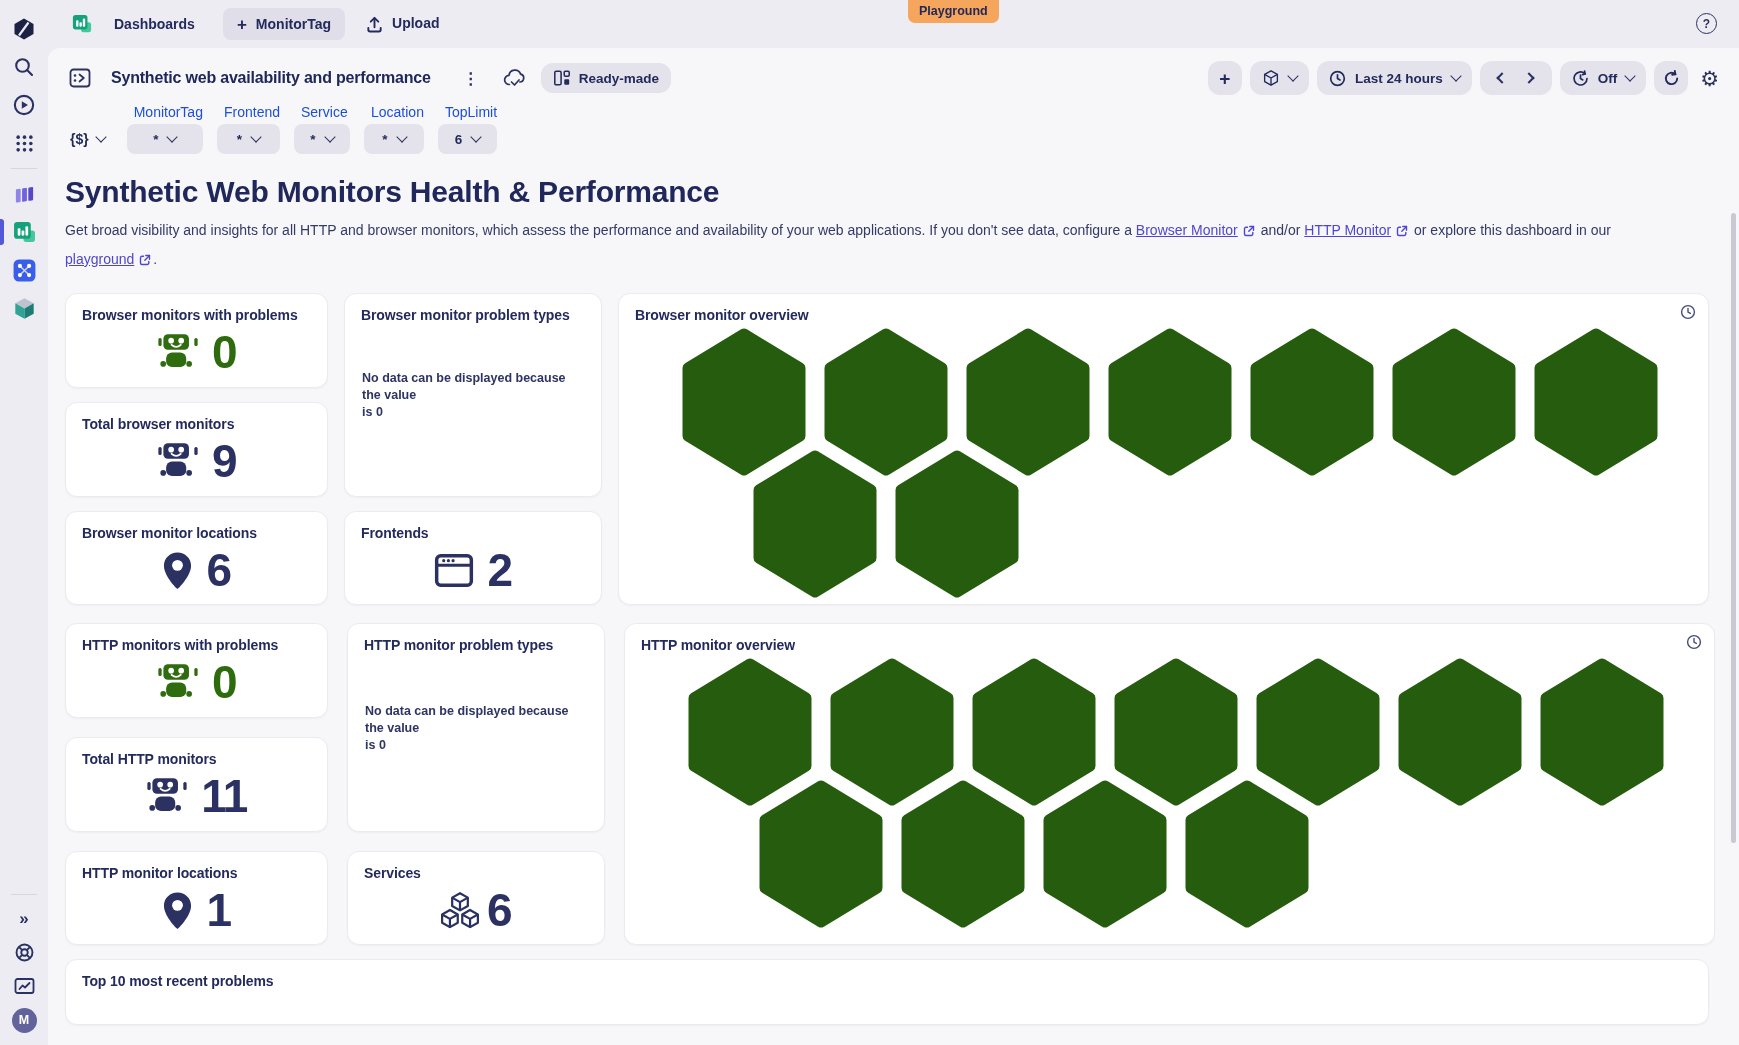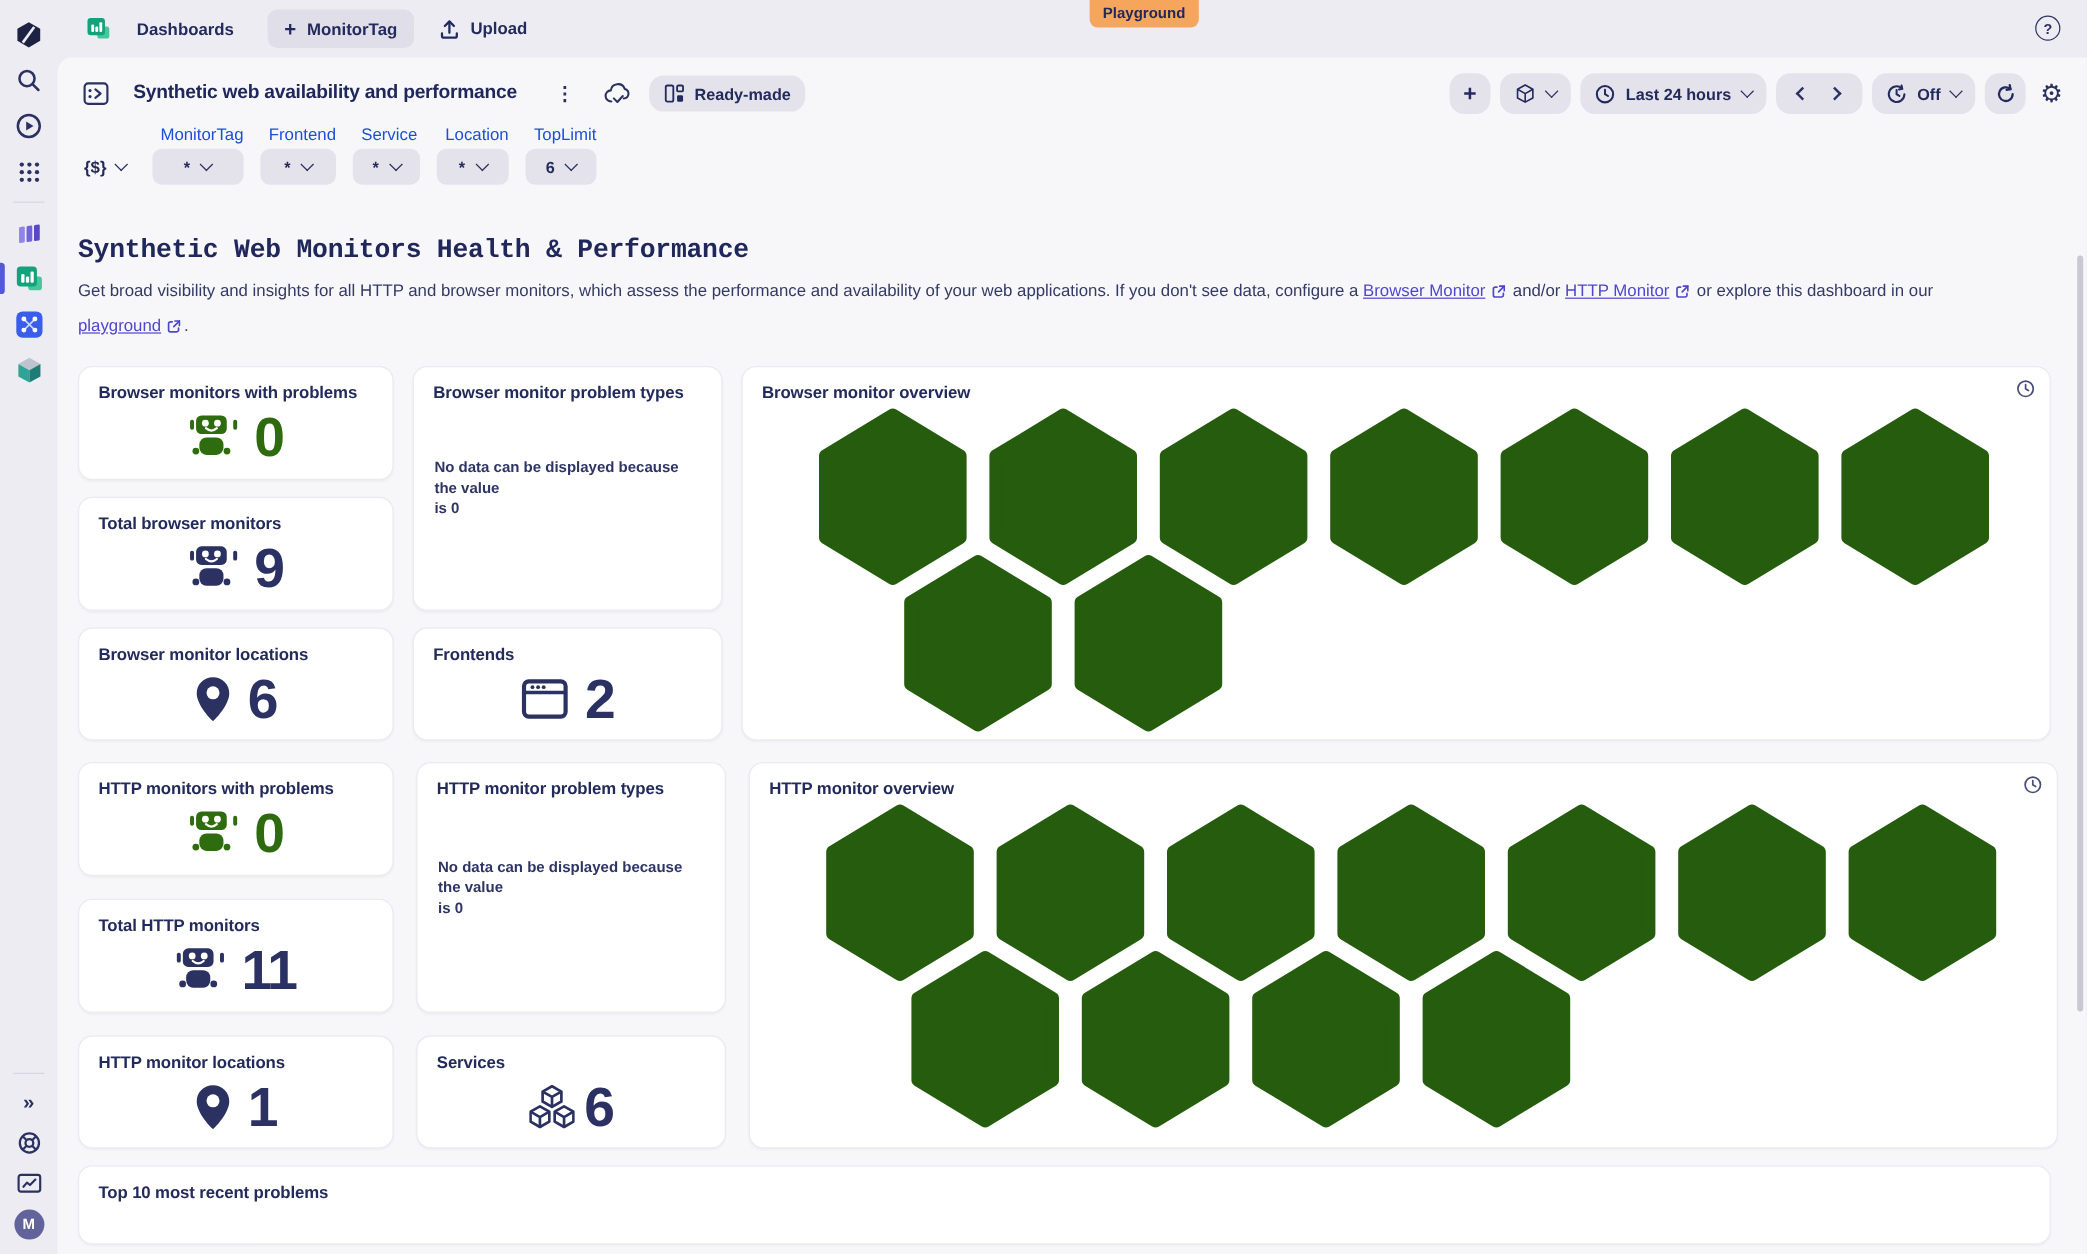--- a/index.html
+++ b/index.html
@@ -55,21 +55,21 @@
   .filters { display:flex; align-items:flex-end; gap:14px; margin:6px 0 0 22px; }
   .var-select { display:flex; align-items:center; gap:8px; height:30px; margin:0 8px 0 0; cursor:pointer; }
   .var-select .txt { font-size:14px; font-weight:bold; color:#232a5c; }
   .filter { display:flex; flex-direction:column; }
   .filter .f-label { font-size:14px; font-weight:normal; color:#1d4ed8; margin:0 0 4px 7px; }
   .f-pill { background:#e4e3eb; border-radius:8px; height:30px; min-width:56px; display:flex; align-items:center; justify-content:center; gap:10px; padding:0 11px; cursor:pointer; }
   .f-pill .txt { font-size:13.5px; font-weight:bold; color:#232a5c; }
 
   
   .content { padding:0 0 0 17px; position:relative; }
-  h1.heading { font-size:22px; font-weight:bold; color:#20275a; margin-top:42px; letter-spacing:-0.2px;font-family:Liberation Mono, monospace; }
+  h1.heading { font-size:30px; font-weight:bold; color:#20275a; margin-top:21px; letter-spacing:-0.2px; }
   .desc { margin-top:11px; font-size:14px; color:#333a66; }
   .desc-line { line-height:20px; margin-bottom:9px; white-space:nowrap; }
   .desc a.lnk { color:#4f46cf; font-weight:normal; text-decoration:underline; cursor:pointer; }
   .ext-ico { display:inline-block; vertical-align:-2px; margin:0 2px 0 5px; }
 
   .grid { display:grid; grid-template-columns:263px 258px 1091px; grid-template-rows:95px 95px 94px; gap:14px 16px; margin-top:24px; }
   .grid.second { margin-top:18px;gap:19px; }
   .tile { background:#fff; border:1px solid #eceaf1; border-radius:12px; box-shadow:0 1px 2px rgba(20,20,43,.04); position:relative; overflow:hidden; }
   .tile-title { font-size:14px; font-weight:bold; color:#232a5c; padding:13px 16px 0; letter-spacing:-0.1px; }
   .span2 { grid-row:span 2; }

